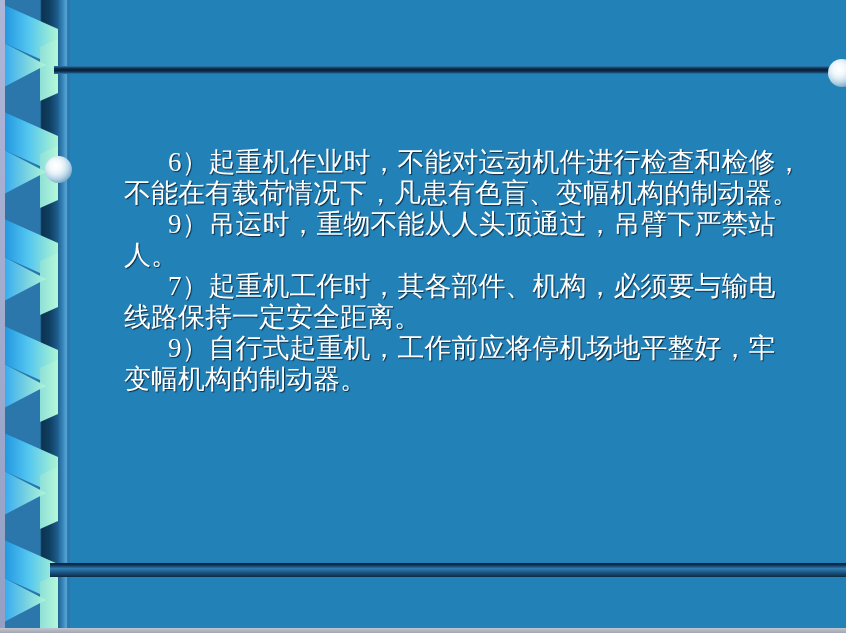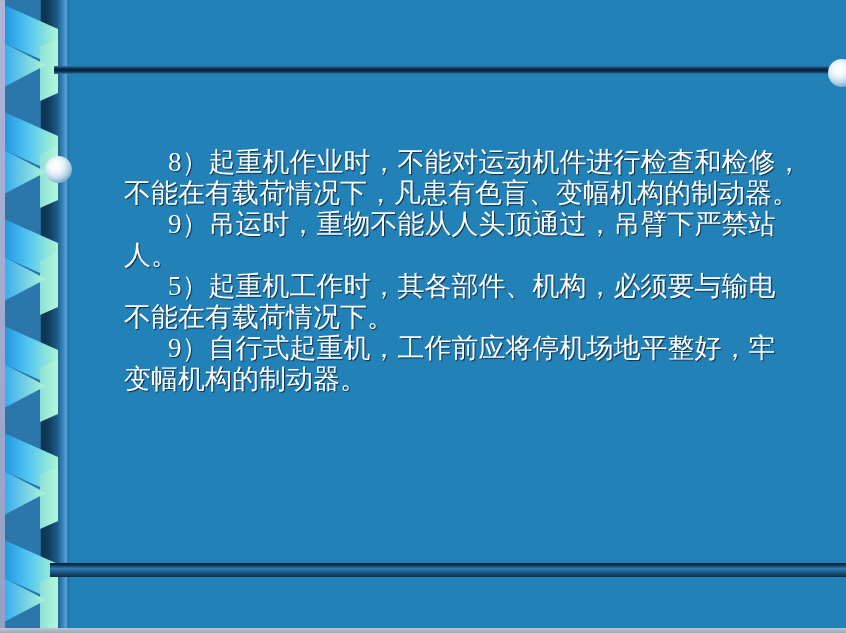--- a/index.html
+++ b/index.html
@@ -119,30 +119,30 @@
 
   <div class="top-divider"></div>
   <div class="bottom-divider"></div>
   <div class="bottom-edge-strip"></div>
 
   <div class="sphere sphere-left"></div>
   <div class="sphere sphere-right"></div>
 
   <div class="slide-body-text">
     <div>
-      <div class="text-line indent">8）起重机作业时，不能对运动机件进行检查和检修，</div>
+      <div class="text-line indent">6）起重机作业时，不能对运动机件进行检查和检修，</div>
       <div class="text-line">不能在有载荷情况下，凡患有色盲、变幅机构的制动器。</div>
     </div>
     <div>
       <div class="text-line indent">9）吊运时，重物不能从人头顶通过，吊臂下严禁站</div>
       <div class="text-line">人。</div>
     </div>
     <div>
-      <div class="text-line indent">5）起重机工作时，其各部件、机构，必须要与输电</div>
-      <div class="text-line">不能在有载荷情况下。</div>
+      <div class="text-line indent">7）起重机工作时，其各部件、机构，必须要与输电</div>
+      <div class="text-line">线路保持一定安全距离。</div>
     </div>
     <div>
       <div class="text-line indent">9）自行式起重机，工作前应将停机场地平整好，牢</div>
       <div class="text-line">变幅机构的制动器。</div>
     </div>
   </div>
 
 </div>
 
 </body></html>

